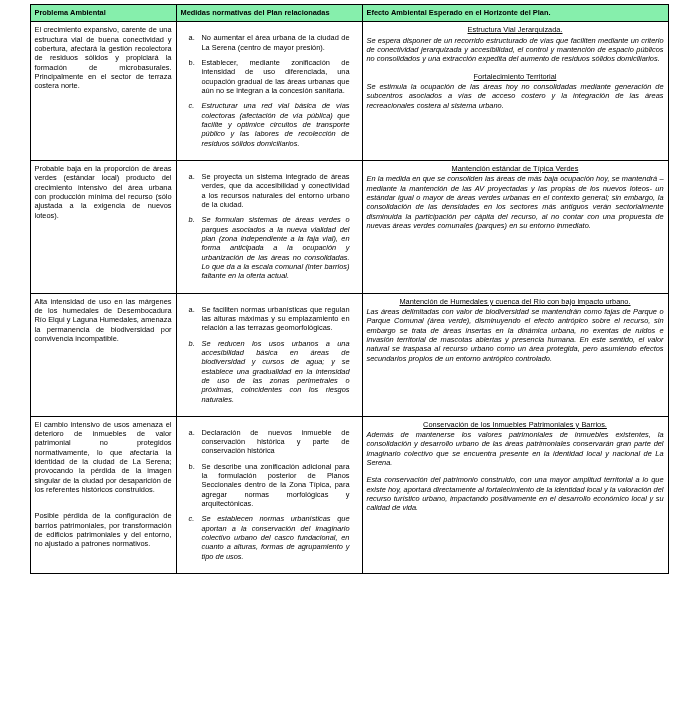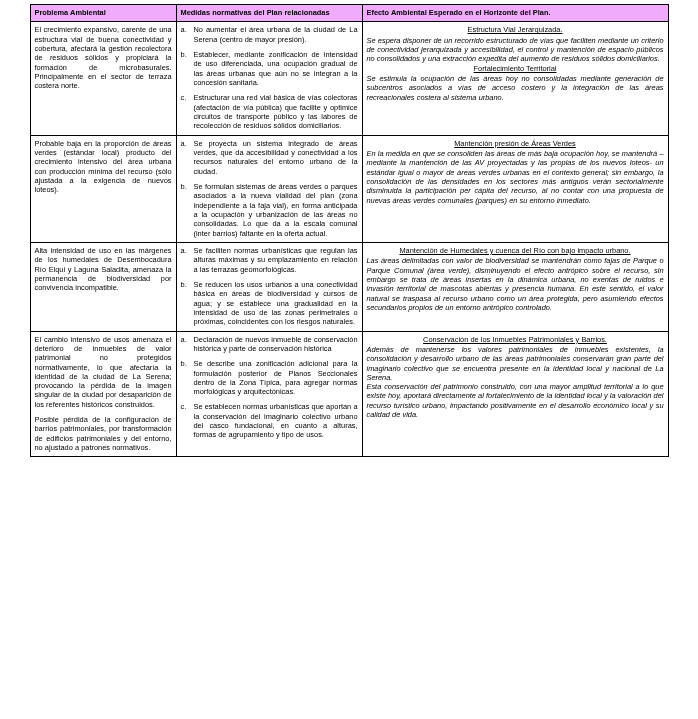--- a/index.html
+++ b/index.html
@@ -30,66 +30,66 @@
     border: 1px solid #000000;
     vertical-align: top;
     padding: 3px 4px 4px 4px;
     font-size: 7.4px;
     line-height: 1.26;
     text-align: justify;
     text-justify: inter-word;
     word-spacing: 0.1px;
   }
   thead th {
-    background: #f0abfc;
+    background: #86efac;
     font-weight: bold;
     text-align: left;
     font-size: 7.6px;
     line-height: 1.25;
     padding: 4px 4px 5px 4px;
   }
   col.c1 { width: 146px; }
   col.c2 { width: 186px; }
   col.c3 { width: 306px; }
 
   .cell-p { margin: 0 0 0 0; }
-  .cell-p + .cell-p { margin-top: 6px; }
+  .cell-p + .cell-p { margin-top: 17px; }
 
   ol.measures {
-    margin: 0;
+    margin: 8px;
     padding: 0;
     list-style: none;
     counter-reset: meas;
   }
   ol.measures > li {
     position: relative;
     padding-left: 13px;
     margin-bottom: 6px;
     text-align: justify;
   }
-  ol.measures > li:last-child { margin-bottom: 0; }
+  ol.measures > li:last-child { margin-bottom: 0; font-style: italic; }
   ol.measures > li:before {
     counter-increment: meas;
     content: counter(meas, lower-alpha) ".";
     position: absolute;
     left: 0;
     top: 0;
     width: 11px;
     text-align: left;
   }
 
   .sub-title {
     font-weight: normal;
     text-decoration: underline;
     display: block;
     margin-bottom: 1px;
     text-align: center;
   }
   .blk { margin: 0; }
-  .blk + .blk { }
+  .blk + .blk { margin-top: 8px; }
   .just { text-align: justify; font-style: italic; }
 </style>
 </head>
 <body>
 
 <div class="page">
   <table class="matrix">
     <colgroup>
       <col class="c1">
       <col class="c2">
@@ -132,34 +132,34 @@
           <p class="cell-p">Probable baja en la proporción de áreas verdes (estándar local) producto del crecimiento intensivo del área urbana con producción mínima del recurso (sólo ajustada a la exigencia de nuevos loteos).</p>
         </td>
         <td>
           <ol class="measures">
             <li>Se proyecta un sistema integrado de áreas verdes, que da accesibilidad y conectividad a los recursos naturales del entorno urbano de la ciudad.</li>
             <li>Se formulan sistemas de áreas verdes o parques asociados a la nueva vialidad del plan (zona independiente a la faja vial), en forma anticipada a la ocupación y urbanización de las áreas no consolidadas. Lo que da a la escala comunal (inter barrios) faltante en la oferta actual.</li>
           </ol>
         </td>
         <td>
           <div class="blk">
-            <span class="sub-title">Mantención presión de Áreas Verdes</span>
+            <span class="sub-title">Mantención estándar de Típica Verdes</span>
             <span class="just">En la medida en que se consoliden las áreas de más baja ocupación hoy, se mantendrá –mediante la mantención de las AV proyectadas y las propias de los nuevos loteos- un estándar igual o mayor de áreas verdes urbanas en el contexto general; sin embargo, la consolidación de las densidades en los sectores más antiguos verán sectorialmente disminuida la participación per cápita del recurso, al no contar con una propuesta de nuevas áreas verdes comunales (parques) en su entorno inmediato.</span>
           </div>
         </td>
       </tr>
 
       <tr>
         <td>
-          <p class="cell-p">Alta intensidad de uso en las márgenes de los humedales de Desembocadura Río Elqui y Laguna Saladita, amenaza la permanencia de biodiversidad por convivencia incompatible.</p>
+          <p class="cell-p">Alta intensidad de uso en las márgenes de los humedales de Desembocadura Río Elqui y Laguna Humedales, amenaza la permanencia de biodiversidad por convivencia incompatible.</p>
         </td>
         <td>
           <ol class="measures">
             <li>Se faciliten normas urbanísticas que regulan las alturas máximas y su emplazamiento en relación a las terrazas geomorfológicas.</li>
-            <li>Se reducen los usos urbanos a una conectividad básica en áreas de biodiversidad y cursos de agua; y se establece una gradualidad en la intensidad de uso de las zonas perimetrales o próximas, coincidentes con los riesgos naturales.</li>
+            <li>Se reducen los usos urbanos a una accesibilidad básica en áreas de biodiversidad y cursos de agua; y se establece una gradualidad en la intensidad de uso de las zonas perimetrales o próximas, coincidentes con los riesgos naturales.</li>
           </ol>
         </td>
         <td>
           <div class="blk">
             <span class="sub-title">Mantención de Humedales y cuenca del Río con bajo impacto urbano.</span>
             <span class="just">Las áreas delimitadas con valor de biodiversidad se mantendrán como fajas de Parque o Parque Comunal (área verde), disminuyendo el efecto antrópico sobre el recurso, sin embargo se trata de áreas insertas en la dinámica urbana, no exentas de ruidos e invasión territorial de mascotas abiertas y presencia humana. En este sentido, el valor natural se traspasa al recurso urbano como un área protegida, pero asumiendo efectos secundarios propios de un entorno antrópico controlado.</span>
           </div>
         </td>
       </tr>
 

